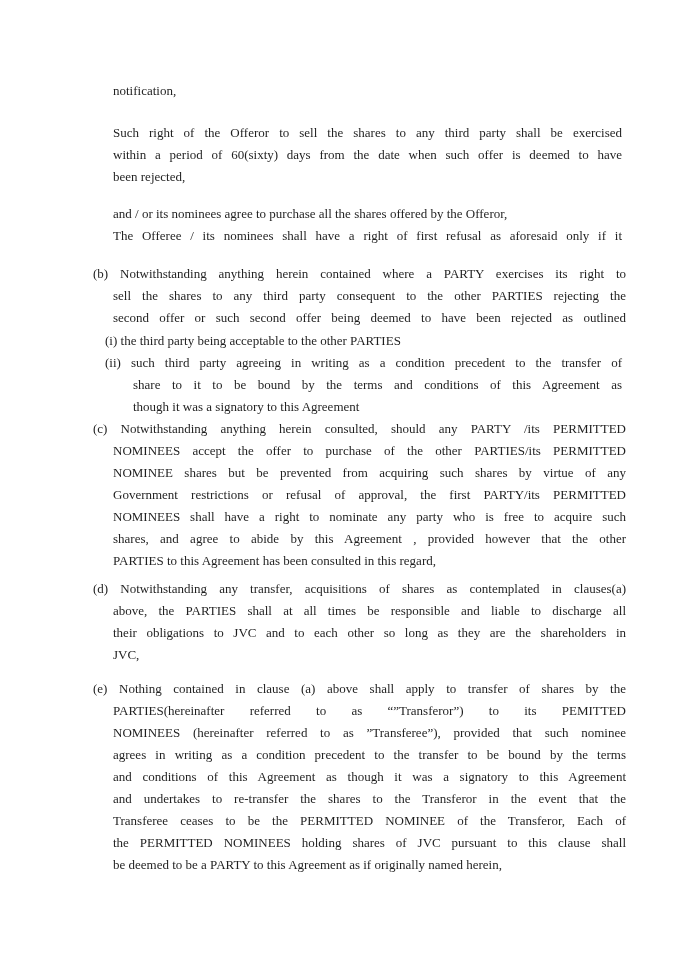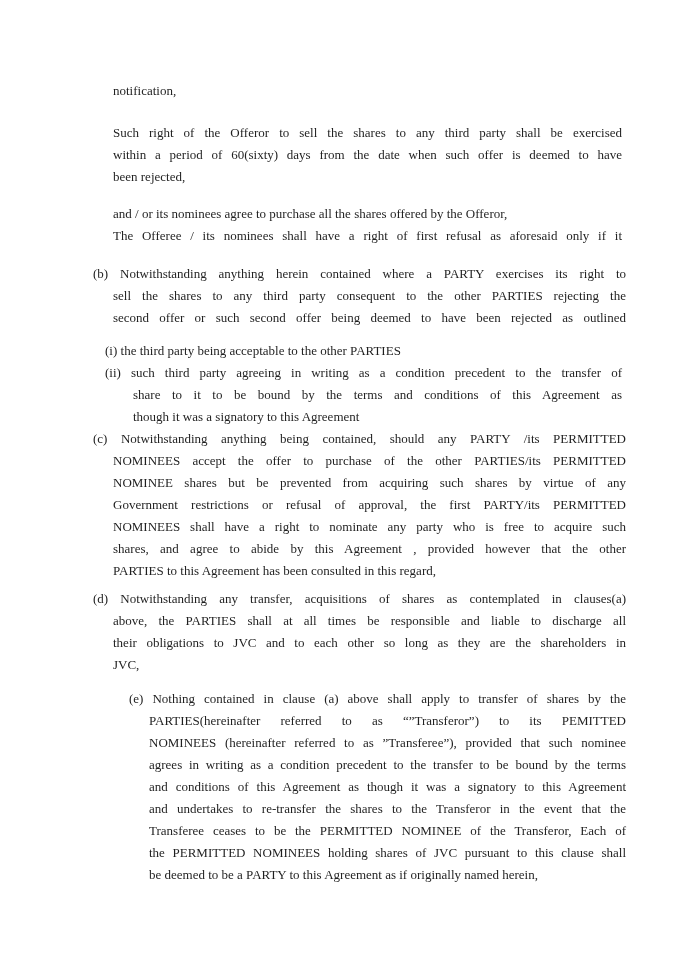--- a/index.html
+++ b/index.html
@@ -37,23 +37,23 @@
     white-space: normal;
   }
   .ln.last { text-align-last: left; }
 
   .lbl { white-space: nowrap; }
 
   
   .mt20 { margin-top: 20px; }
   .mt15 { margin-top: 15px; }
   .mt16 { margin-top: 16px; }
-  .mt11 { margin-top: 11px; }
+  .mt11 { margin-top: 1px; }
   .mt6  { margin-top: 6px; }
-  .mt12 { margin-top: 12px; margin-left: 36px; }
+  .mt12 { margin-top: 12px; }
 </style>
 </head>
 <body>
 
 <div class="page">
 
   <div class="block para">
     <div class="ln last">notification,</div>
   </div>
 
@@ -78,21 +78,21 @@
     <div class="ln first last"><span class="lbl">(i)</span> <span>the third party being acceptable to the other PARTIES</span></div>
   </div>
 
   <div class="block item">
     <div class="ln first"><span class="lbl">(ii)</span> <span>such third party agreeing in writing as a condition precedent to the transfer of</span></div>
     <div class="ln">share to it to be bound by the terms and conditions of this Agreement as</div>
     <div class="ln last">though it was a signatory to this Agreement</div>
   </div>
 
   <div class="block clause">
-    <div class="ln first"><span class="lbl">(c)</span> <span>Notwithstanding anything being contained, should any PARTY /its PERMITTED</span></div>
+    <div class="ln first"><span class="lbl">(c)</span> <span>Notwithstanding anything herein consulted, should any PARTY /its PERMITTED</span></div>
     <div class="ln">NOMINEES accept the offer to purchase of the other PARTIES/its PERMITTED</div>
     <div class="ln">NOMINEE shares but be prevented from acquiring such shares by virtue of any</div>
     <div class="ln">Government restrictions or refusal of approval, the first PARTY/its PERMITTED</div>
     <div class="ln">NOMINEES shall have a right to nominate any party who is free to acquire such</div>
     <div class="ln">shares, and agree to abide by this Agreement , provided however that the other</div>
     <div class="ln last">PARTIES to this Agreement has been consulted in this regard,</div>
   </div>
 
   <div class="block clause mt6">
     <div class="ln first"><span class="lbl">(d)</span> <span>Notwithstanding any transfer, acquisitions of shares as contemplated in clauses(a)</span></div>

